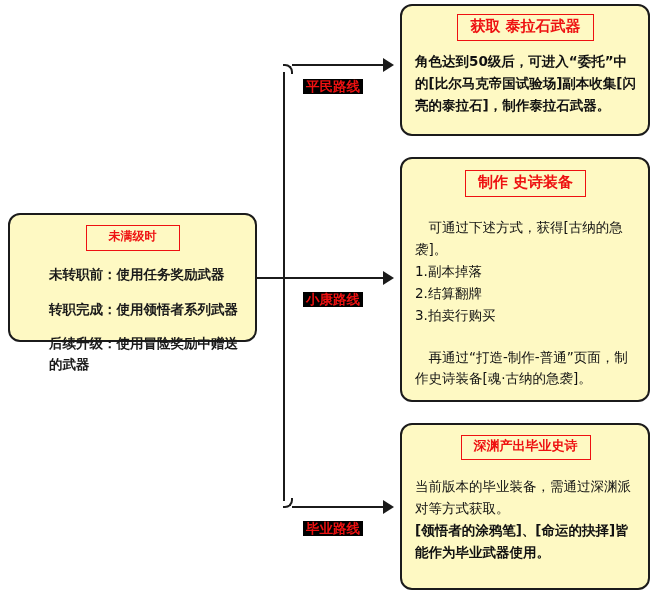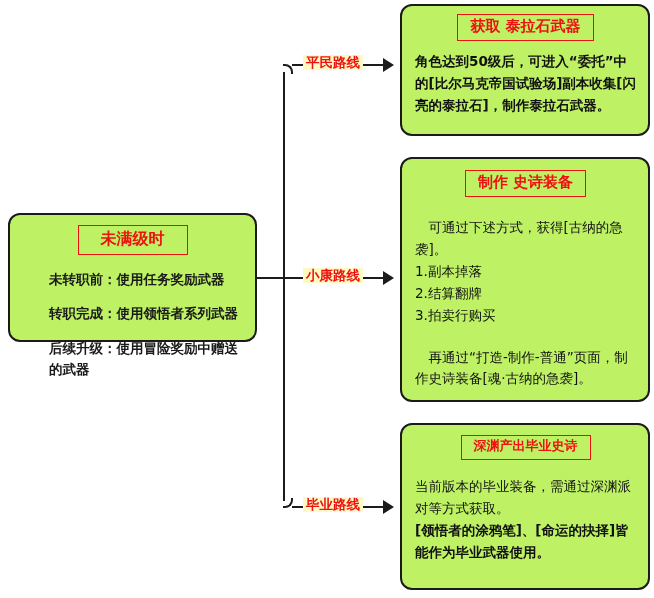--- a/index.html
+++ b/index.html
@@ -15,21 +15,21 @@
     font-family: "DejaVu Sans", "Liberation Sans", sans-serif;
     color: #1a1a1a;
   }
 
   
   .node {
     position: absolute;
     box-sizing: border-box;
     border: 2px solid #1b1b1b;
     border-radius: 12px;
-    background: #bef264;
+    background: #fef9c3;
   }
 
   
   .title-plate {
     box-sizing: border-box;
     border: 1.5px solid #ee1111;
     color: #ee1111;
     font-weight: bold;
     text-align: center;
     white-space: nowrap;
@@ -54,21 +54,21 @@
   .em { font-weight: bold; }
 
   
   #root-node {
     left: 8px;
     top: 213px;
     width: 249px;
     height: 129px;
     padding: 10px 12px 0 12px;
   }
-  #root-node .title-plate { font-size: 16px; padding: 4px 22px 6px 22px; }
+  #root-node .title-plate { font-size: 12px; padding: 4px 22px 6px 22px; }
   #root-node .lines {
     margin-top: 12px;
     font-size: 13.5px;
     font-weight: bold;
     line-height: 1.55;
     padding-left: 3px;
     margin-left: 24px;
   }
 
   
@@ -127,24 +127,25 @@
     border-left: 0; border-top: 0;
     border-bottom-right-radius: 8px;
   }
 
   
   .edge-label {
     position: absolute;
     color: #ee1111;
     font-weight: bold;
     font-size: 13.5px;
-    background: #fef9c3;
+    background: #000000;
     padding: 0 3px;
     white-space: nowrap;
     line-height: 1.1;
+    margin-top: 24px;
   }
 </style>
 </head>
 <body>
 
 <div class="conn h-line" style="left:257px; top:277px; width:27px;"></div>
 
 <div class="conn v-line" style="left:283px; top:72px; height:206px;"></div>
 
 <div class="conn v-line" style="left:283px; top:277px; height:224px;"></div>

